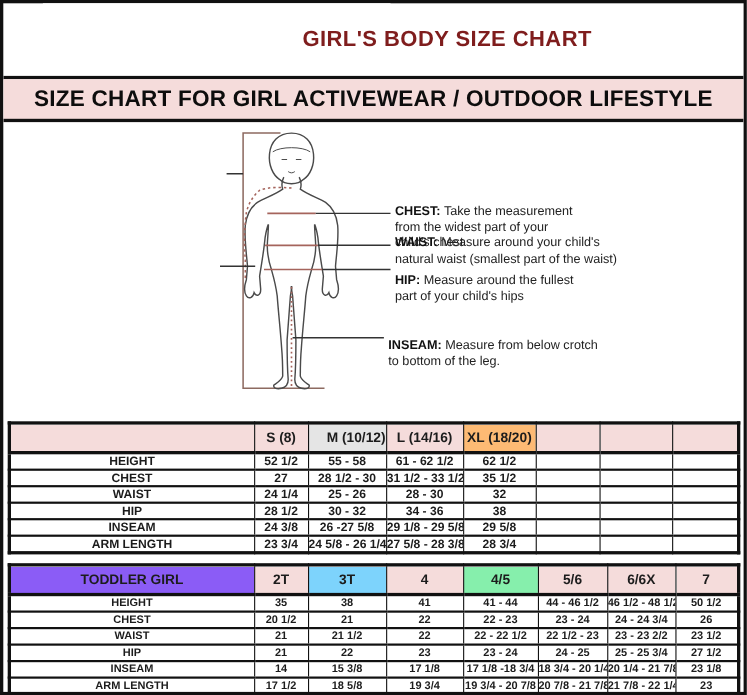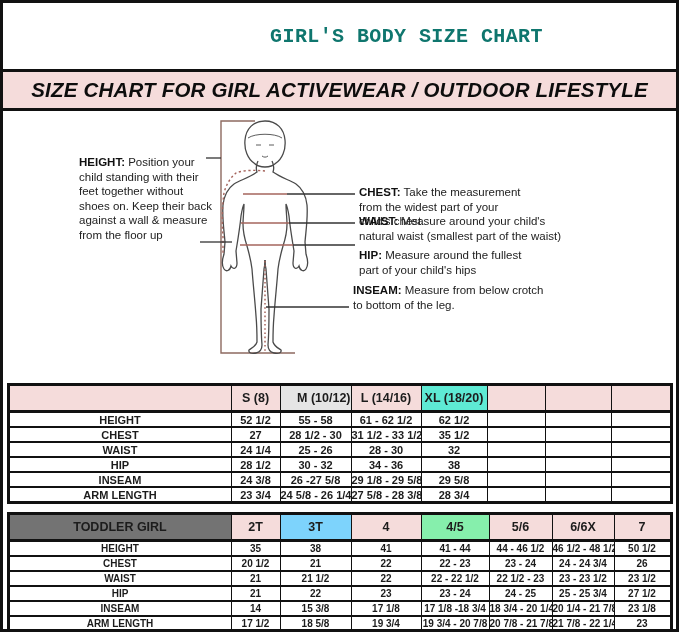--- a/index.html
+++ b/index.html
@@ -10,38 +10,38 @@
     overflow:hidden;
   }
   
   .notch { position:absolute; left:36px; top:-3px; width:316px; height:26px; background:#fff; z-index:5; }
 
   .title-bar {
     height:69px; box-sizing:border-box; border-bottom:3px solid #111;
     display:flex; align-items:center; justify-content:center;
     padding-left:134px;
   }
-  .title-bar h1 { margin:0; font-size:20px; font-weight:bold; color:#0f766e; letter-spacing:.4px;font-family:Liberation Mono, monospace; }
+  .title-bar h1 { margin:0; font-size:20px; font-weight:bold; color:#7f1d1d; letter-spacing:.4px; }
 
   .banner {
     height:39px; box-sizing:border-box; border-bottom:3px solid #111;
     display:flex; align-items:center; justify-content:center;
-    font-size:20.5px; font-weight:bold; color:#0d0d0d; letter-spacing:.2px;font-style:italic;
+    font-size:20.5px; font-weight:bold; color:#0d0d0d; letter-spacing:.2px;
   }
 
   .diagram { position:relative; height:272px; }
   .diagram svg { position:absolute; left:0; top:0; }
   .note { position:absolute; margin:0; font-size:11.5px; line-height:14.5px; color:#222; }
   .note b { color:#111; }
   .note-height  { left:76px;  top:44px;  width:134px; }
   .note-armlen  { left:76px;  top:124px; width:130px; }
   .note-chest   { left:356px; top:74px;  width:172px; }
   .note-waist   { left:356px; top:103px; width:204px; }
   .note-hip     { left:356px; top:137px; width:182px; }
-  .note-inseam  { left:350px; top:172px; width:192px; }
+  .note-inseam  { left:350px; top:196px; width:192px; }
 
   table.size { border-collapse:collapse; table-layout:fixed; width:663px; margin:0 auto; border:3px solid #111; }
   table.size th, table.size td {
     border:1px solid #111; padding:0; text-align:center; vertical-align:middle;
     font-weight:bold; color:#1c1c1c; white-space:nowrap; overflow:hidden;
   }
   table.size thead th { height:24px; font-size:12.5px; border-bottom:3px solid #111; }
   table.size tbody td { height:13px; font-size:11px; border-top:2px solid #111; }
   table.t2 tbody td { font-size:10px; }
   table.t2 { margin-top:8px; }
@@ -110,21 +110,20 @@
       <g stroke="#333" stroke-width="1.3">
         <line x1="203" y1="47" x2="218" y2="47"></line>
         <line x1="197" y1="131" x2="229" y2="131"></line>
         <line x1="284" y1="83" x2="352" y2="83"></line>
         <line x1="286" y1="112" x2="352" y2="112"></line>
         <line x1="290" y1="134" x2="352" y2="134"></line>
         <line x1="263" y1="196" x2="346" y2="196"></line>
       </g>
     </svg>
 
-    <p class="note note-height"><b>HEIGHT:</b> <span>Position your child standing with their feet together without shoes on. Keep their back against a wall &amp; measure from the floor up</span></p>
     <p class="note note-chest"><b>CHEST:</b> <span>Take the measurement from the widest part of your child's chest</span></p>
     <p class="note note-waist"><b>WAIST:</b> <span>Measure around your child's natural waist (smallest part of the waist)</span></p>
     <p class="note note-hip"><b>HIP:</b> <span>Measure around the fullest part of your child's hips</span></p>
     <p class="note note-inseam"><b>INSEAM:</b> <span>Measure from below crotch to bottom of the leg.</span></p>
   </div>
 
   <table class="size t1">
     <colgroup>
       <col style="width:223px">
         <col style="width:49px">
@@ -134,21 +133,21 @@
         <col style="width:58px">
         <col style="width:66px">
         <col style="width:60px">
     </colgroup>
   <thead>
         <tr>
           <th style="background: rgb(245, 220, 219);"></th>
           <th style="background: rgb(245, 220, 219);">S (8)</th>
           <th style="background: #e5e5e5; text-align: right;">M (10/12)</th>
           <th style="background: rgb(245, 220, 219);">L (14/16)</th>
-          <th style="background: #5eead4;">XL (18/20)</th>
+          <th style="background: #fdba74;">XL (18/20)</th>
           <th style="background: rgb(245, 220, 219);"></th>
           <th style="background: rgb(245, 220, 219);"></th>
           <th style="background: rgb(245, 220, 219);"></th>
         </tr>
       </thead>
       <tbody>
         <tr>
           <td>HEIGHT</td>
           <td>52 1/2</td>
           <td>55 - 58</td>
@@ -217,21 +216,21 @@
         <col style="width:49px">
         <col style="width:71px">
         <col style="width:70px">
       <col style="width:68px">
         <col style="width:63px">
         <col style="width:62px">
         <col style="width:57px">
     </colgroup>
   <thead>
         <tr>
-          <th style="background: #737373; text-align: center;">TODDLER GIRL</th>
+          <th style="background: #8b5cf6; text-align: center;">TODDLER GIRL</th>
           <th style="background: rgb(245, 220, 219);">2T</th>
           <th style="background: #7dd3fc;">3T</th>
           <th style="background: rgb(245, 220, 219);">4</th>
           <th style="background: #86efac;">4/5</th>
           <th style="background: rgb(245, 220, 219);">5/6</th>
           <th style="background: rgb(245, 220, 219);">6/6X</th>
           <th style="background: rgb(245, 220, 219);">7</th>
         </tr>
       </thead>
       <tbody>
@@ -255,21 +254,21 @@
           <td>24 - 24 3/4</td>
           <td>26</td>
         </tr>
         <tr>
           <td>WAIST</td>
           <td>21</td>
           <td>21 1/2</td>
           <td>22</td>
           <td>22 - 22 1/2</td>
           <td>22 1/2 - 23</td>
-          <td>23 - 23 1/2</td>
+          <td>23 - 23 2/2</td>
           <td>23 1/2</td>
         </tr>
         <tr>
           <td>HIP</td>
           <td>21</td>
           <td>22</td>
           <td>23</td>
           <td>23 - 24</td>
           <td>24 - 25</td>
           <td>25 - 25 3/4</td>

